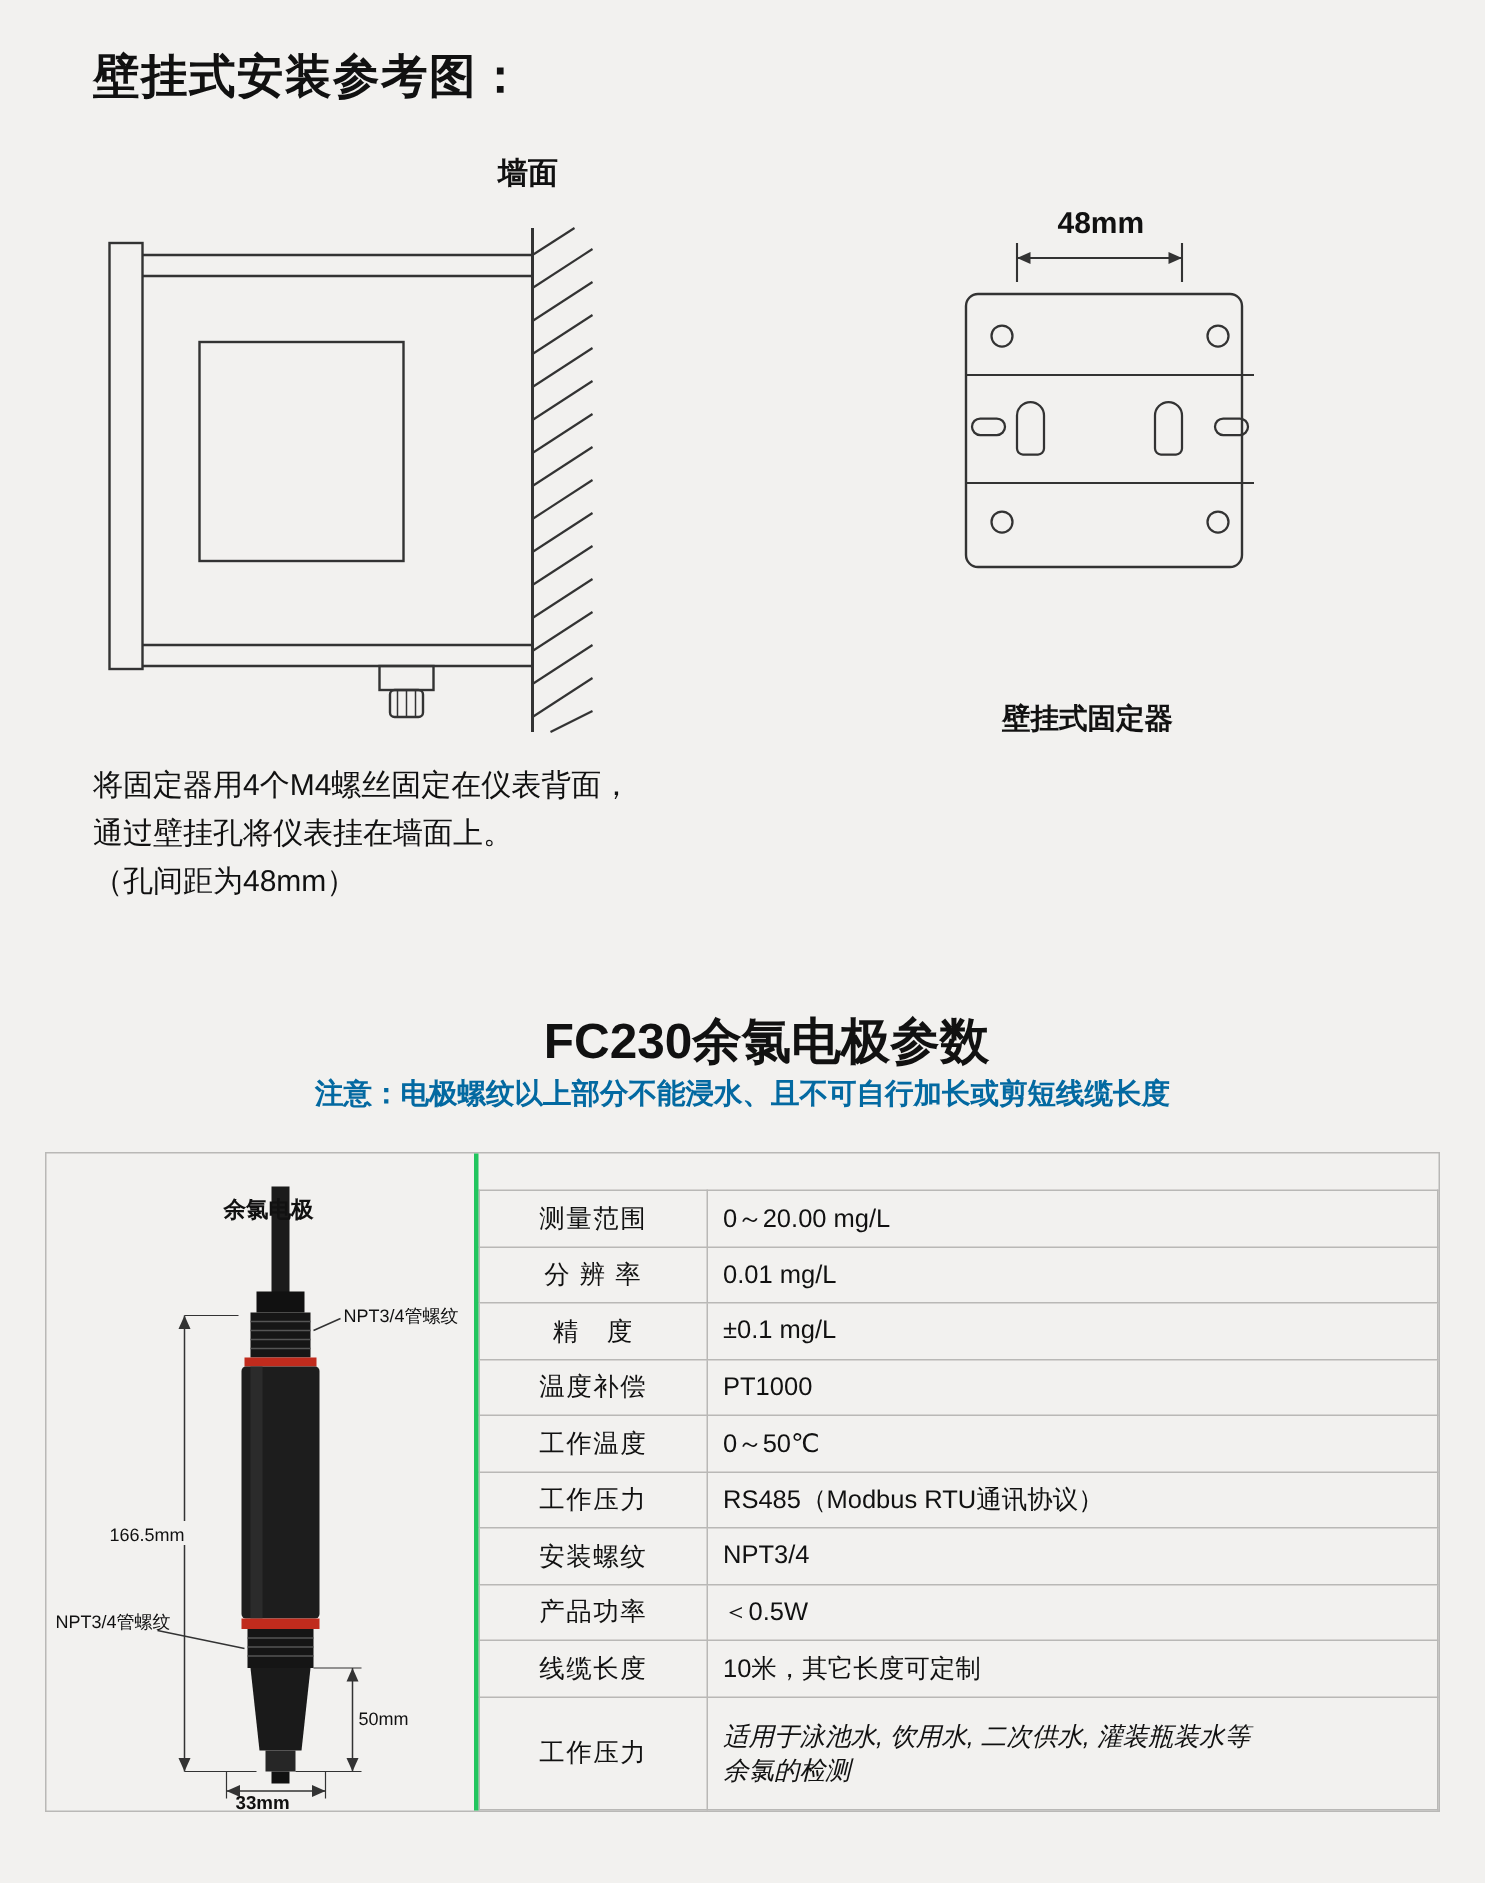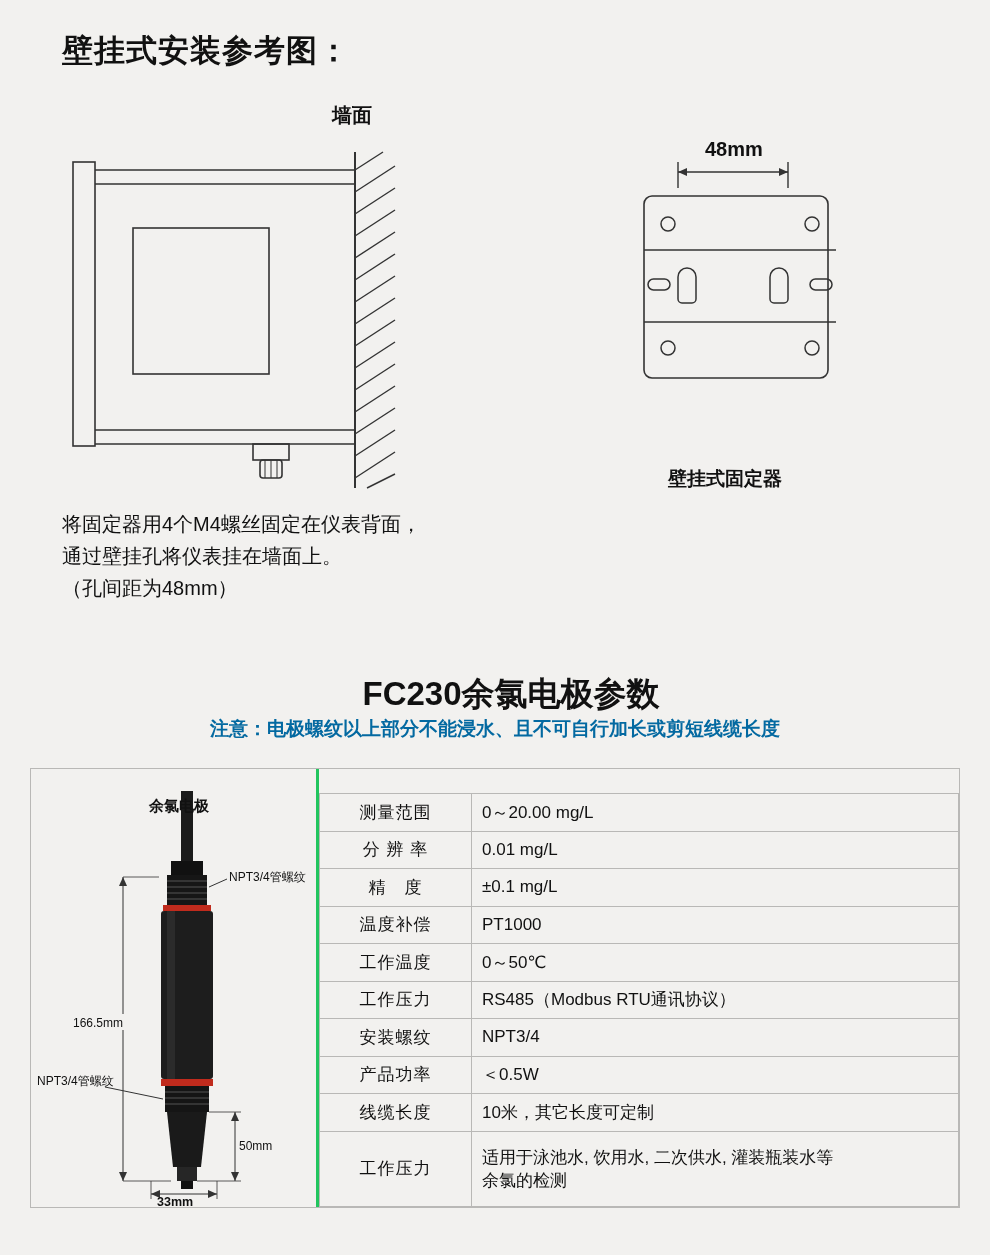--- a/index.html
+++ b/index.html
@@ -104,21 +104,21 @@
     height: 31px;
     vertical-align: middle;
   }
   .spec-table td.k {
     width: 152px;
     text-align: center;
     letter-spacing: 1px;
   }
   .spec-table td.v { padding-left: 10px; }
   .spec-table tr.tall td { height: 62px; vertical-align: middle; }
-  .spec-table td.v .line2 { display: block; }
+  .spec-table td.v .line2 { display: block; font-style: italic; }
 
   svg { display: block; }
 </style>
 </head>
 <body>
 
 <div class="page-title">壁挂式安装参考图：</div>
 <div class="wall-label">墙面</div>
 
 <div id="left-diagram">

